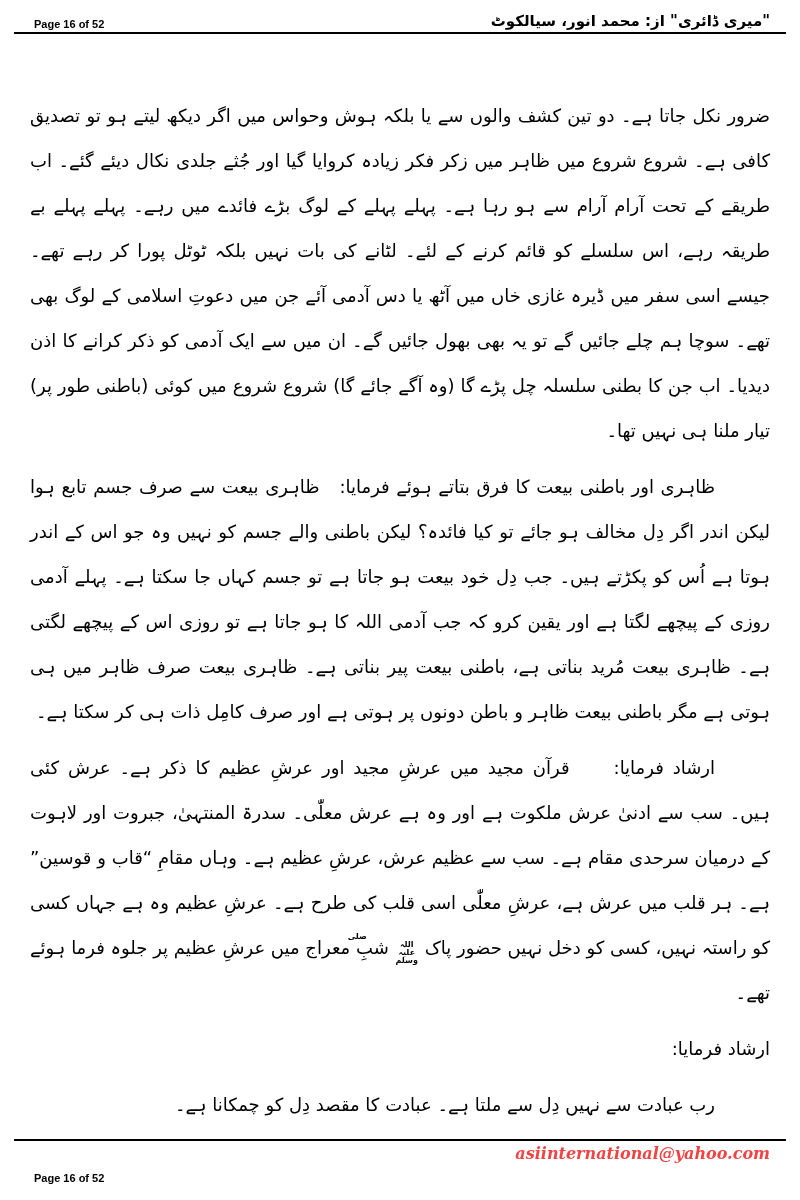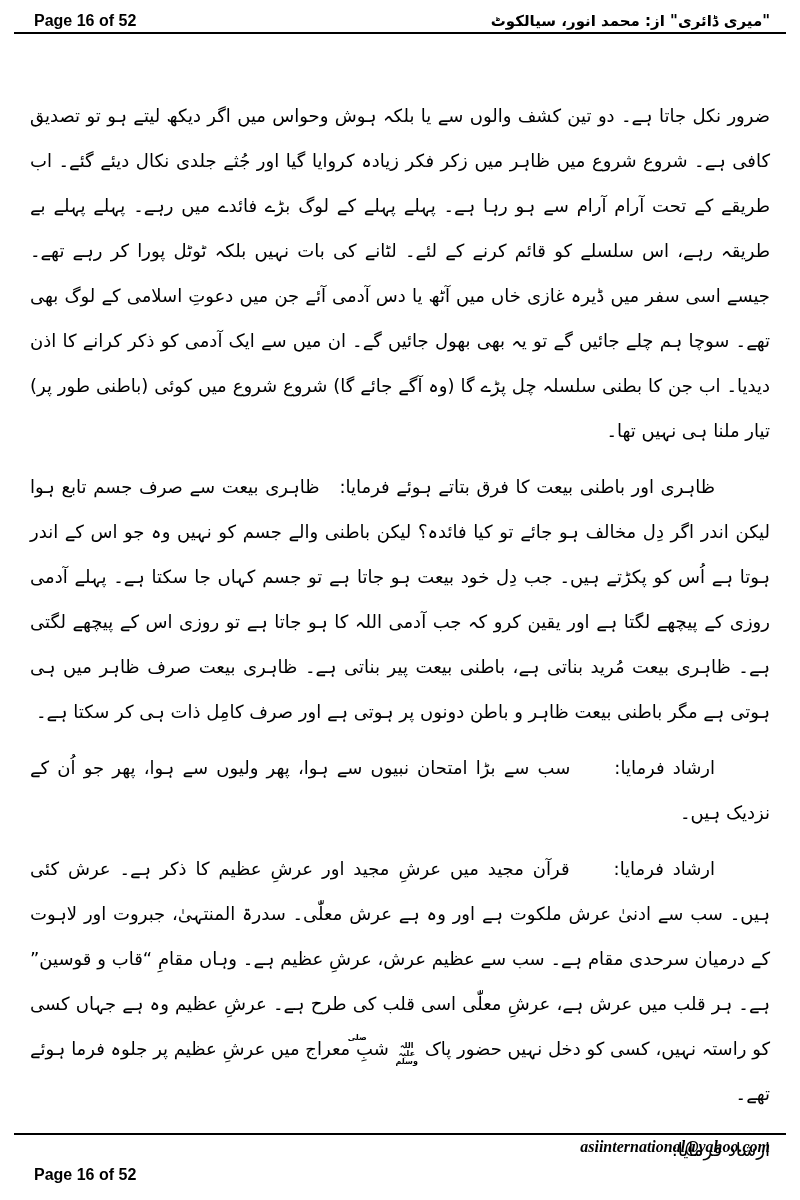--- a/index.html
+++ b/index.html
@@ -7,21 +7,21 @@
     width:800px; height:1200px; position:relative; background:#ffffff;
     color:#000; font-family:"DejaVu Sans", sans-serif; overflow:hidden;
     margin:0 auto;
   }
   .header {
     display:flex; justify-content:space-between; align-items:flex-end;
     padding:3px 30px 2px 34px; height:27px;
   }
   .page-label {
     font-family:"Liberation Sans", sans-serif; font-weight:bold;
-    font-size:16px; white-space:nowrap;margin-top:28px;
+    font-size:11px; white-space:nowrap;margin-top:28px;
   }
   .doc-title {
     direction:rtl; font-size:15px; font-weight:bold; white-space:nowrap;
     font-family:"DejaVu Sans", sans-serif; padding-top:1px;
   }
   .rule { border-top:2px solid #000; margin:0 14px; }
   .doc-body {
     direction:rtl; text-align:justify; padding:12px 30px 0 30px;
     font-size:18px; line-height:45px; height:1096px; overflow:hidden;margin-top:47px;
   }
@@ -52,27 +52,26 @@
   <div class="header">
     <div class="page-label">Page 16  of 52</div>
     <div class="doc-title">"میری ڈائری" از: محمد انور، سیالکوٹ</div>
   </div>
 
   <div class="rule"></div>
 
   <div class="doc-body" lang="ur">
       <p class="para">ضرور نکل جاتا ہے۔ دو تین کشف والوں سے یا بلکہ ہوش وحواس میں اگر دیکھ لیتے ہو تو تصدیق کافی ہے۔ شروع شروع میں ظاہر میں زکر فکر زیادہ کروایا گیا اور جُثے جلدی نکال دیئے گئے۔ اب طریقے کے تحت آرام آرام سے ہو رہا ہے۔ پہلے پہلے کے لوگ بڑے فائدے میں رہے۔ پہلے پہلے بے طریقہ رہے، اس سلسلے کو قائم کرنے کے لئے۔ لٹانے کی بات نہیں بلکہ ٹوٹل پورا کر رہے تھے۔ جیسے اسی سفر میں ڈیرہ غازی خاں میں آٹھ یا دس آدمی آئے جن میں دعوتِ اسلامی کے لوگ بھی تھے۔ سوچا ہم چلے جائیں گے تو یہ بھی بھول جائیں گے۔ ان میں سے ایک آدمی کو ذکر کرانے کا اذن دیدیا۔ اب جن کا بطنی سلسلہ چل پڑے گا (وہ آگے جائے گا) شروع شروع میں کوئی (باطنی طور پر) تیار ملنا ہی نہیں تھا۔</p>
       <p class="para indent">ظاہری اور باطنی بیعت کا فرق بتاتے ہوئے فرمایا: &nbsp; ظاہری بیعت سے صرف جسم تابع ہوا لیکن اندر اگر دِل مخالف ہو جائے تو کیا فائدہ؟ لیکن باطنی والے جسم کو نہیں وہ جو اس کے اندر ہوتا ہے اُس کو پکڑتے ہیں۔ جب دِل خود بیعت ہو جاتا ہے تو جسم کہاں جا سکتا ہے۔ پہلے آدمی روزی کے پیچھے لگتا ہے اور یقین کرو کہ جب آدمی اللہ کا ہو جاتا ہے تو روزی اس کے پیچھے لگتی ہے۔ ظاہری بیعت مُرید بناتی ہے، باطنی بیعت پیر بناتی ہے۔ ظاہری بیعت صرف ظاہر میں ہی ہوتی ہے مگر باطنی بیعت ظاہر و باطن دونوں پر ہوتی ہے اور صرف کامِل ذات ہی کر سکتا ہے۔</p>
-      <p class="para indent"><span class="speech-label">ارشاد فرمایا:</span><span class="label-gap"></span>سب سے بڑا امتحان نبیوں سے ہوا، پھر ولیوں سے ہوا، پھر جو اُن کے نزدیک ہیں۔</p>
       <p class="para indent"><span class="speech-label">ارشاد فرمایا:</span><span class="label-gap"></span>قرآن مجید میں عرشِ مجید اور عرشِ عظیم کا ذکر ہے۔ عرش کئی ہیں۔ سب سے ادنیٰ عرش ملکوت ہے اور وہ ہے عرش معلّٰی۔ سدرۃ المنتہیٰ، جبروت اور لاہوت کے درمیان سرحدی مقام ہے۔ سب سے عظیم عرش، عرشِ عظیم ہے۔ وہاں مقامِ “قاب و قوسین” ہے۔ ہر قلب میں عرش ہے، عرشِ معلّٰی اسی قلب کی طرح ہے۔ عرشِ عظیم وہ ہے جہاں کسی کو راستہ نہیں، کسی کو دخل نہیں حضور پاک<span class="pbuh">صلی اللہ علیہ وسلم</span>شبِ معراج میں عرشِ عظیم پر جلوہ فرما ہوئے تھے۔</p>
       <p class="para"><span class="speech-label">ارشاد فرمایا:</span></p>
       <p class="para indent">رب عبادت سے نہیں دِل سے ملتا ہے۔ عبادت کا مقصد دِل کو چمکانا ہے۔</p>
     </div>
 
   <div class="footer">
     <div class="rule"></div>
     <div class="footer-row">
       <div class="page-label">Page 16  of 52</div>
-      <a href="#" class="email" style="color: #000000; font-family: Liberation Serif, serif;">asiinternational@yahoo.com</a>
+      <a href="#" class="email" style="color: #ef4444;">asiinternational@yahoo.com</a>
     </div>
   </div>
 
 </div>
 
 </body></html>

